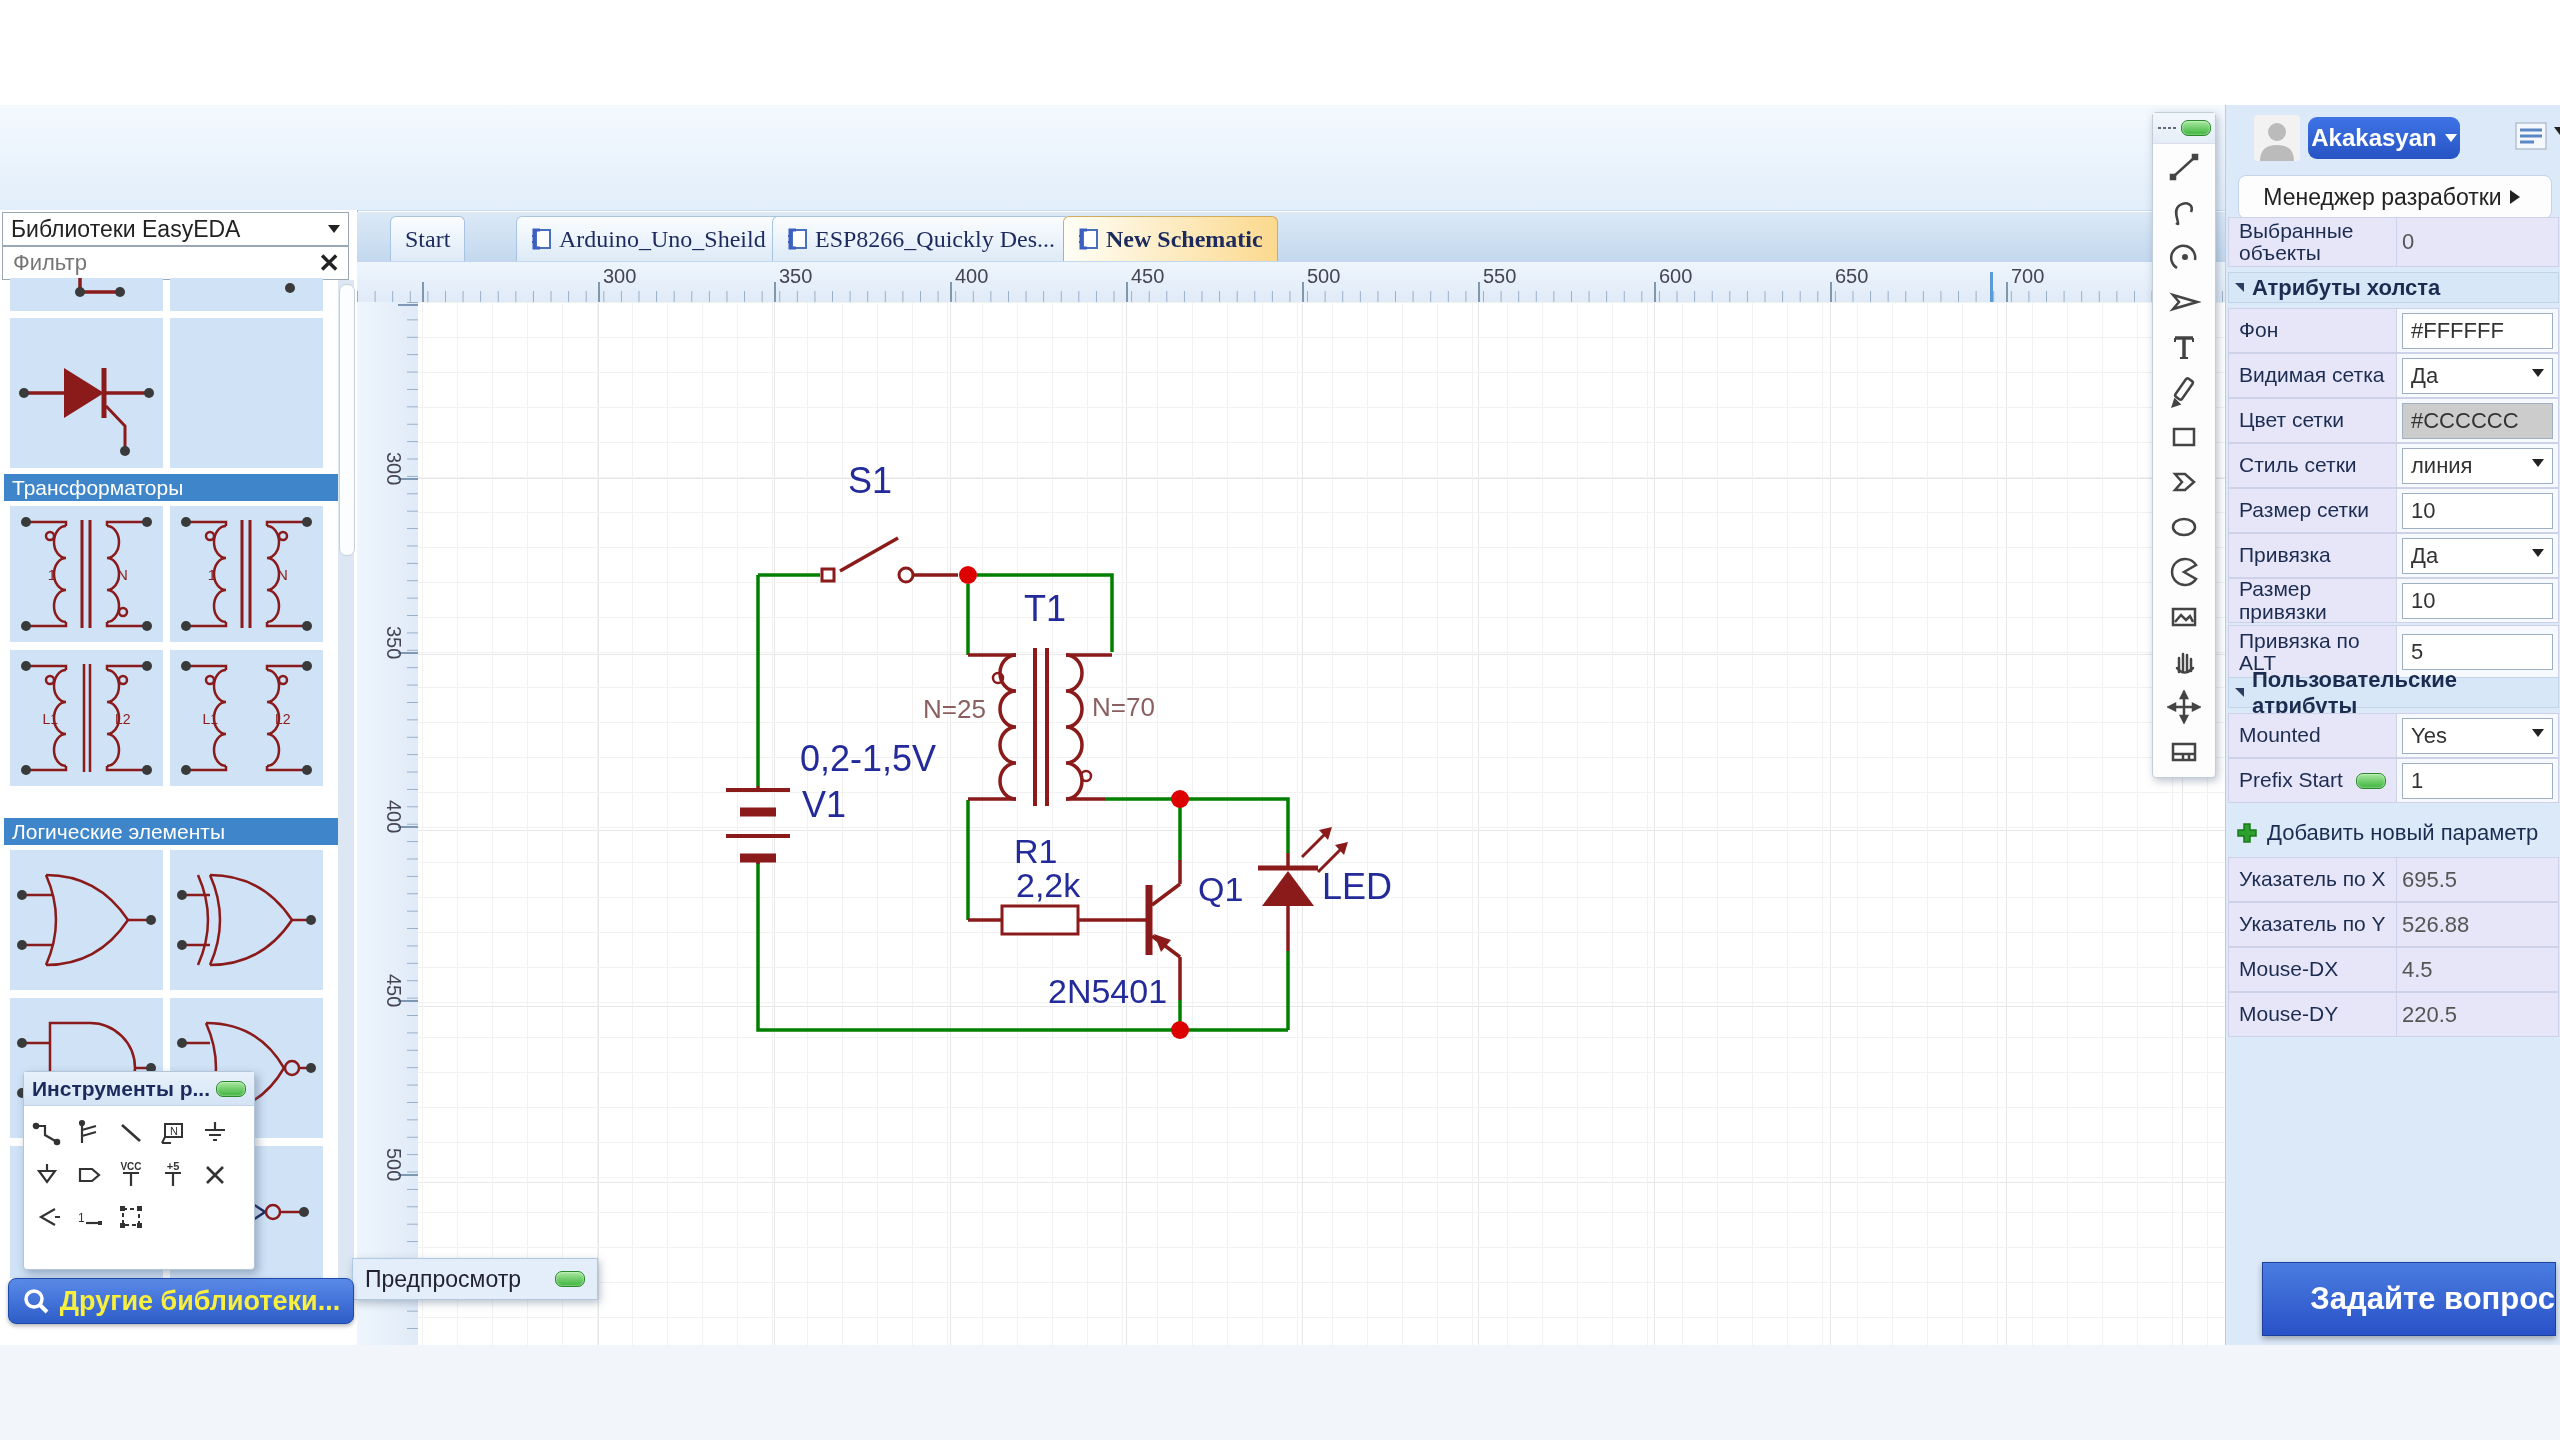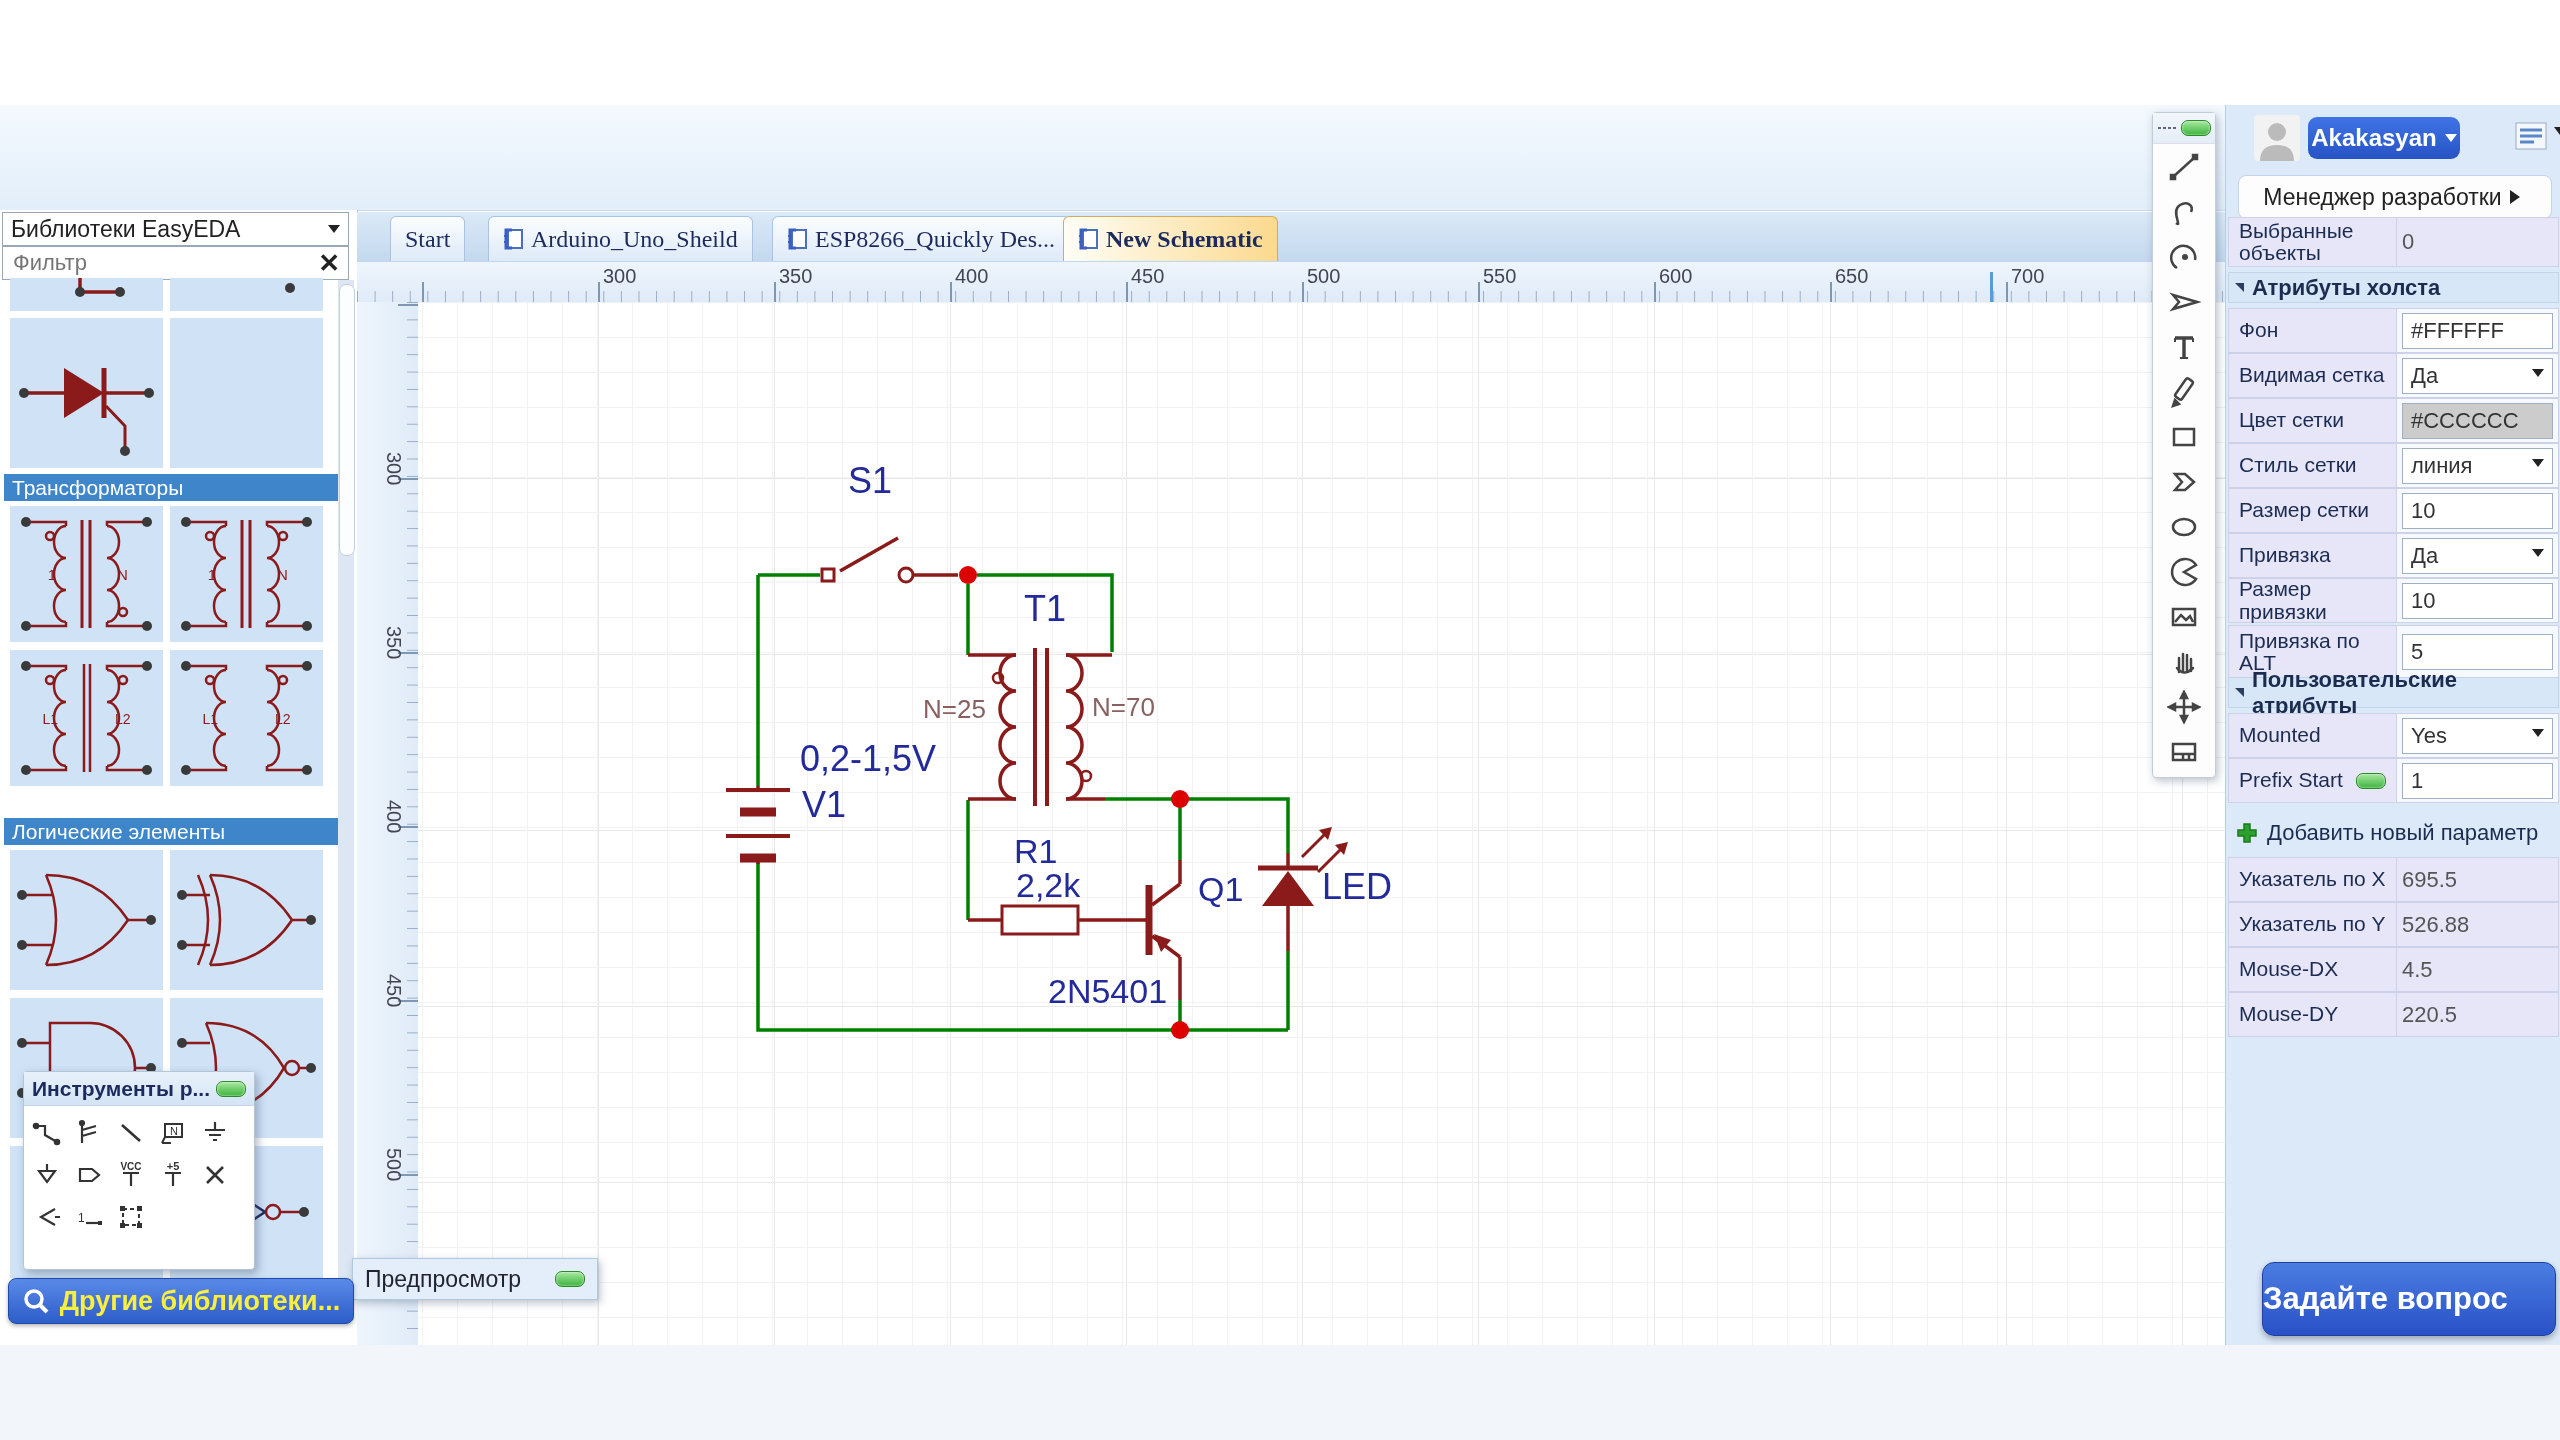--- a/index.html
+++ b/index.html
@@ -108,23 +108,23 @@
     padding:0 5px;box-sizing:border-box;font-size:22px;color:#555}
   .pval.white{background:#f6f9fd}
   .pbox{flex:1;height:34px;border:1px solid #9fb0c4;background:#fff;display:flex;align-items:center;
     padding:0 8px;font-size:22px;color:#333;justify-content:space-between}
   .pbox.gray{background:#cccccc}
   .psection{position:absolute;left:2px;width:331px;height:31px;background:#d7e7f7;border:1px solid #c3d4e8;
     box-sizing:border-box;display:flex;align-items:center;gap:8px;padding-left:6px;font-size:22px;
     color:#1c2c50;font-weight:bold}
   .tri{width:0;height:0;border-top:9px solid #2c3e60;border-left:9px solid transparent}
   .scaret{width:0;height:0;border:6px solid transparent;border-top:8px solid #222;margin-top:6px}
-  #askbtn{position:absolute;left:36px;top:1157px;width:292px;height:72px;border-radius:12px;
+  #askbtn{position:absolute;left:36px;top:1157px;width:292px;height:72px;border-radius:0;
     background:linear-gradient(#4a7de0,#2951c8);border:1px solid #1d3f9e;color:#fff;font-size:31px;
-    font-weight:bold;display:flex;align-items:center;justify-content:flex-start;
+    font-weight:bold;display:flex;align-items:center;justify-content:flex-end;
     box-shadow:0 3px 6px rgba(0,0,0,.3)}
   #bottomband{left:0;top:1345px;width:2560px;height:95px;background:#f2f6fb}
   #hcursor{position:absolute;left:1633px;bottom:0;width:3px;height:30px;background:#5b9bd5}
   svg text{font-family:"Liberation Sans",sans-serif}
 </style>
 </head>
 <body>
 
 <div id="toolbar" class="abs">
   <div id="logo">
@@ -460,21 +460,21 @@
   </div>
 
   <div id="sb-scroll"></div>
   <div id="sb-thumb"></div>
 </div>
 
 <div id="tabbar" class="abs">
   <div class="tab" style="left:33px">
     <span>Start</span>
   </div>
-  <div class="tab" style="left:131px">
+  <div class="tab" style="left:159px">
     <svg width="22" height="22" viewBox="0 0 22 22">
         <rect x="5" y="2" width="14" height="18" fill="#fff" stroke="#4a6fc0" stroke-width="2"></rect>
         <path d="M9 2 H3 V20 H9" fill="none" stroke="#3a5fc0" stroke-width="3"></path>
         <path d="M1 8 H5 M1 14 H5" stroke="#3a5fc0" stroke-width="2"></path>
       </svg>
     <span>Arduino_Uno_Sheild</span>
   </div>
   <div class="tab" style="left:415px">
     <svg width="22" height="22" viewBox="0 0 22 22">
         <rect x="5" y="2" width="14" height="18" fill="#fff" stroke="#4a6fc0" stroke-width="2"></rect>

